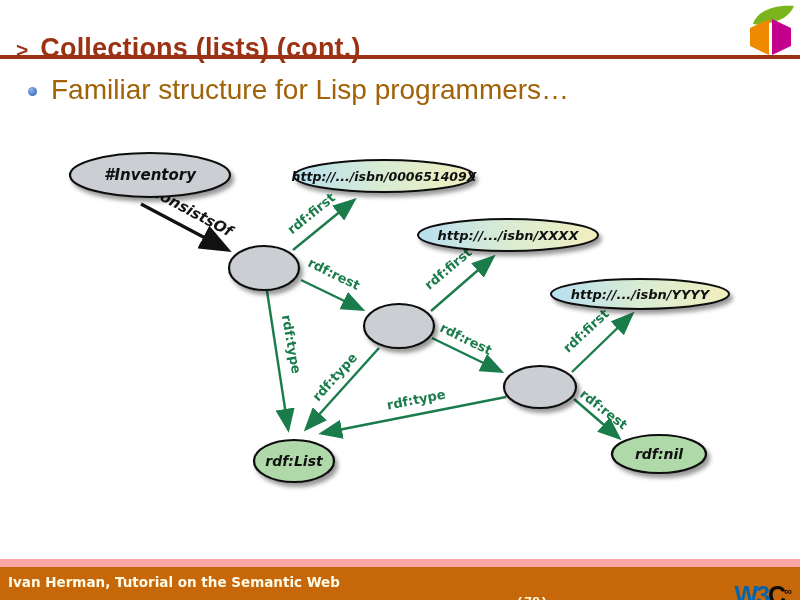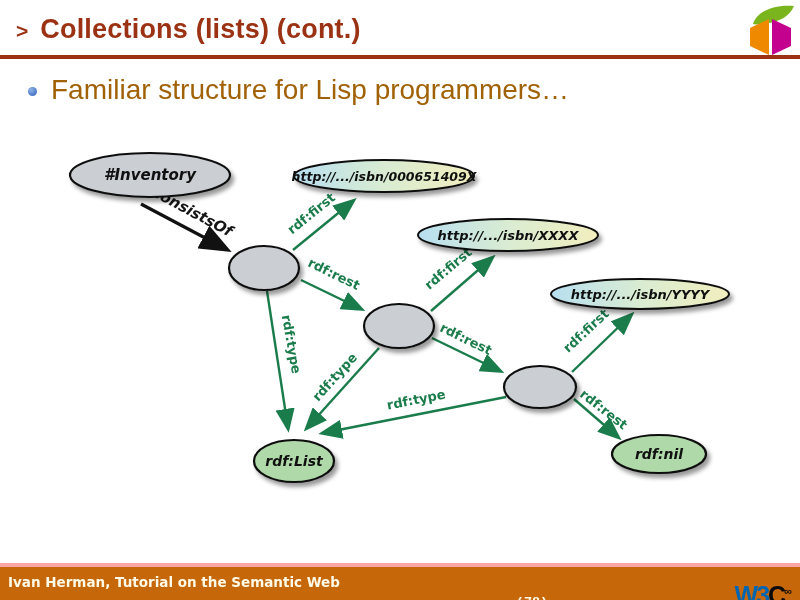--- a/index.html
+++ b/index.html
@@ -6,21 +6,21 @@
   body{
     width:800px;height:600px;position:relative;overflow:hidden;
     background:#ffffff;font-family:"Liberation Sans",sans-serif;
   }
   
   .title-row{
     position:absolute;top:14px;left:16px;display:flex;align-items:baseline;
     color:#9C3214;
   }
   .title-marker{font-size:21px;font-weight:bold;margin-right:12px;}
-  .page-title{font-size:27px;font-weight:bold;letter-spacing:0.2px;}
+  .page-title{font-size:27px;font-weight:bold;letter-spacing:0.2px;margin-top:19px;}
   .title-rule{
     position:absolute;top:55px;left:0;width:800px;height:4px;background:#9C3214;
   }
   .corner-logo{position:absolute;top:3px;left:741px;width:56px;height:56px;}
   
   .bullet-row{position:absolute;top:74px;left:28px;display:flex;}
   .bullet-dot{
     width:9px;height:9px;border-radius:50%;margin-top:13px;
     background:radial-gradient(circle at 35% 30%,#8FB4E8,#2B5BB8);
   }
@@ -35,21 +35,21 @@
   }
   .edge-label{
     font-family:"DejaVu Sans",sans-serif;font-weight:bold;fill:#1B7C4B;
   }
   .edge-label-black{
     font-family:"DejaVu Sans",sans-serif;font-weight:bold;fill:#151515;
   }
   
   .footer{
     position:absolute;left:0;bottom:0;width:800px;height:33px;
-    background:#C6670A;border-top:4px solid #fca5a5;
+    background:#C6670A;border-top:8px solid #fca5a5;
   }
   .footer-author{
     position:absolute;left:8px;top:7px;font-size:13.5px;font-weight:bold;
     color:#FFFBE6;font-family:"DejaVu Sans",sans-serif;
   }
   .footer-page{
     position:absolute;left:500px;top:7px;width:64px;text-align:center;
     font-size:13.5px;font-weight:bold;color:#FFFBE6;
     font-family:Liberation Mono, monospace;
     margin-top:21px;

